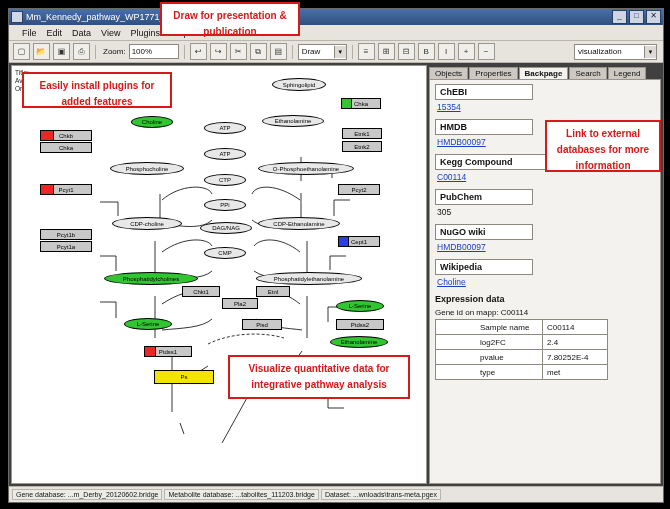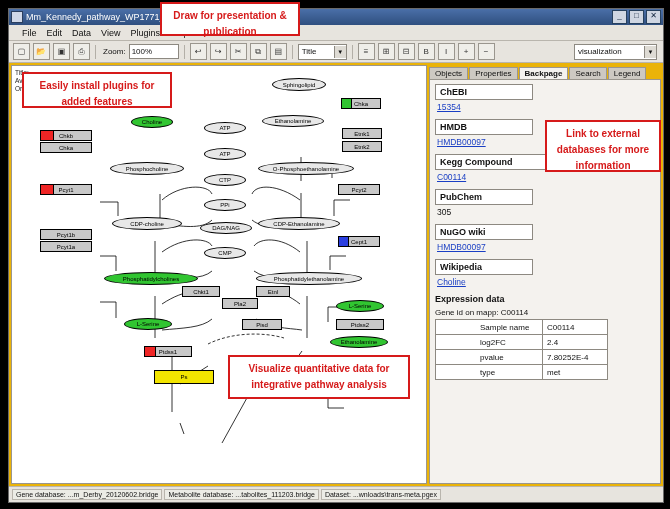--- a/index.html
+++ b/index.html
@@ -55,21 +55,21 @@
   .combo{
     height:14px;background:#fff;border:1px solid #8d8981;font-size:8px;
     display:flex;align-items:center;padding-left:3px;color:#111;
   }
   .combo .arrow{
     margin-left:auto;width:11px;height:12px;background:#dedbd4;border-left:1px solid #8d8981;
     display:flex;align-items:center;justify-content:center;font-size:6px;
   }
   .viscombo{width:78px;margin-left:auto;margin-right:2px;}
   
-  .main{flex:1 1 auto;display:flex;min-height:0;background:#eab308;}
+  .main{flex:1 1 auto;display:flex;min-height:0;background:#404040;}
   .left{
     flex:1 1 auto;position:relative;background:#fff;border:1px solid #9a968e;margin:2px;
     overflow:hidden;
   }
   .right{
     width:232px;flex:0 0 232px;margin:2px 2px 2px 0;display:flex;flex-direction:column;
   }
   
   .canvasinfo{
     position:absolute;left:3px;top:3px;font-size:6.5px;color:#222;line-height:8px;
@@ -156,21 +156,21 @@
     <span class="zoomlabel">Zoom:</span>
     <span class="zoombox">100%</span>
     <span class="tsep"></span>
     <span class="tbtn">↩</span>
     <span class="tbtn">↪</span>
     <span class="tbtn">✂</span>
     <span class="tbtn">⧉</span>
     <span class="tbtn">▤</span>
     <span class="tsep"></span>
     <span class="combo" style="width:44px">
-      <span>Title</span>
+      <span>Draw</span>
       <span class="arrow">▼</span>
     </span>
     <span class="tsep"></span>
     <span class="tbtn">≡</span>
     <span class="tbtn">⊞</span>
     <span class="tbtn">⊟</span>
     <span class="tbtn">B</span>
     <span class="tbtn">I</span>
     <span class="tbtn">+</span>
     <span class="tbtn">−</span>

